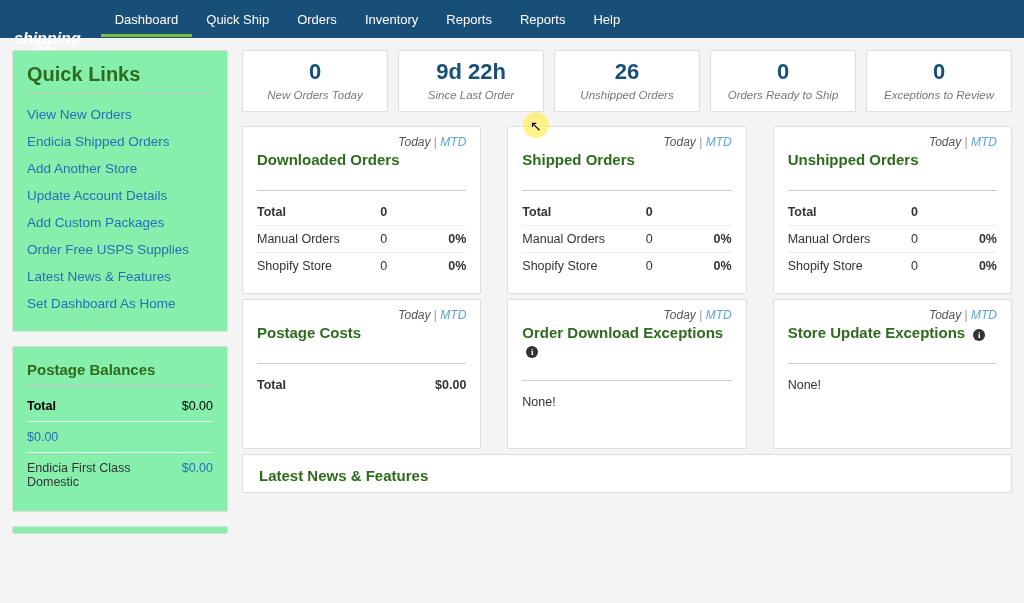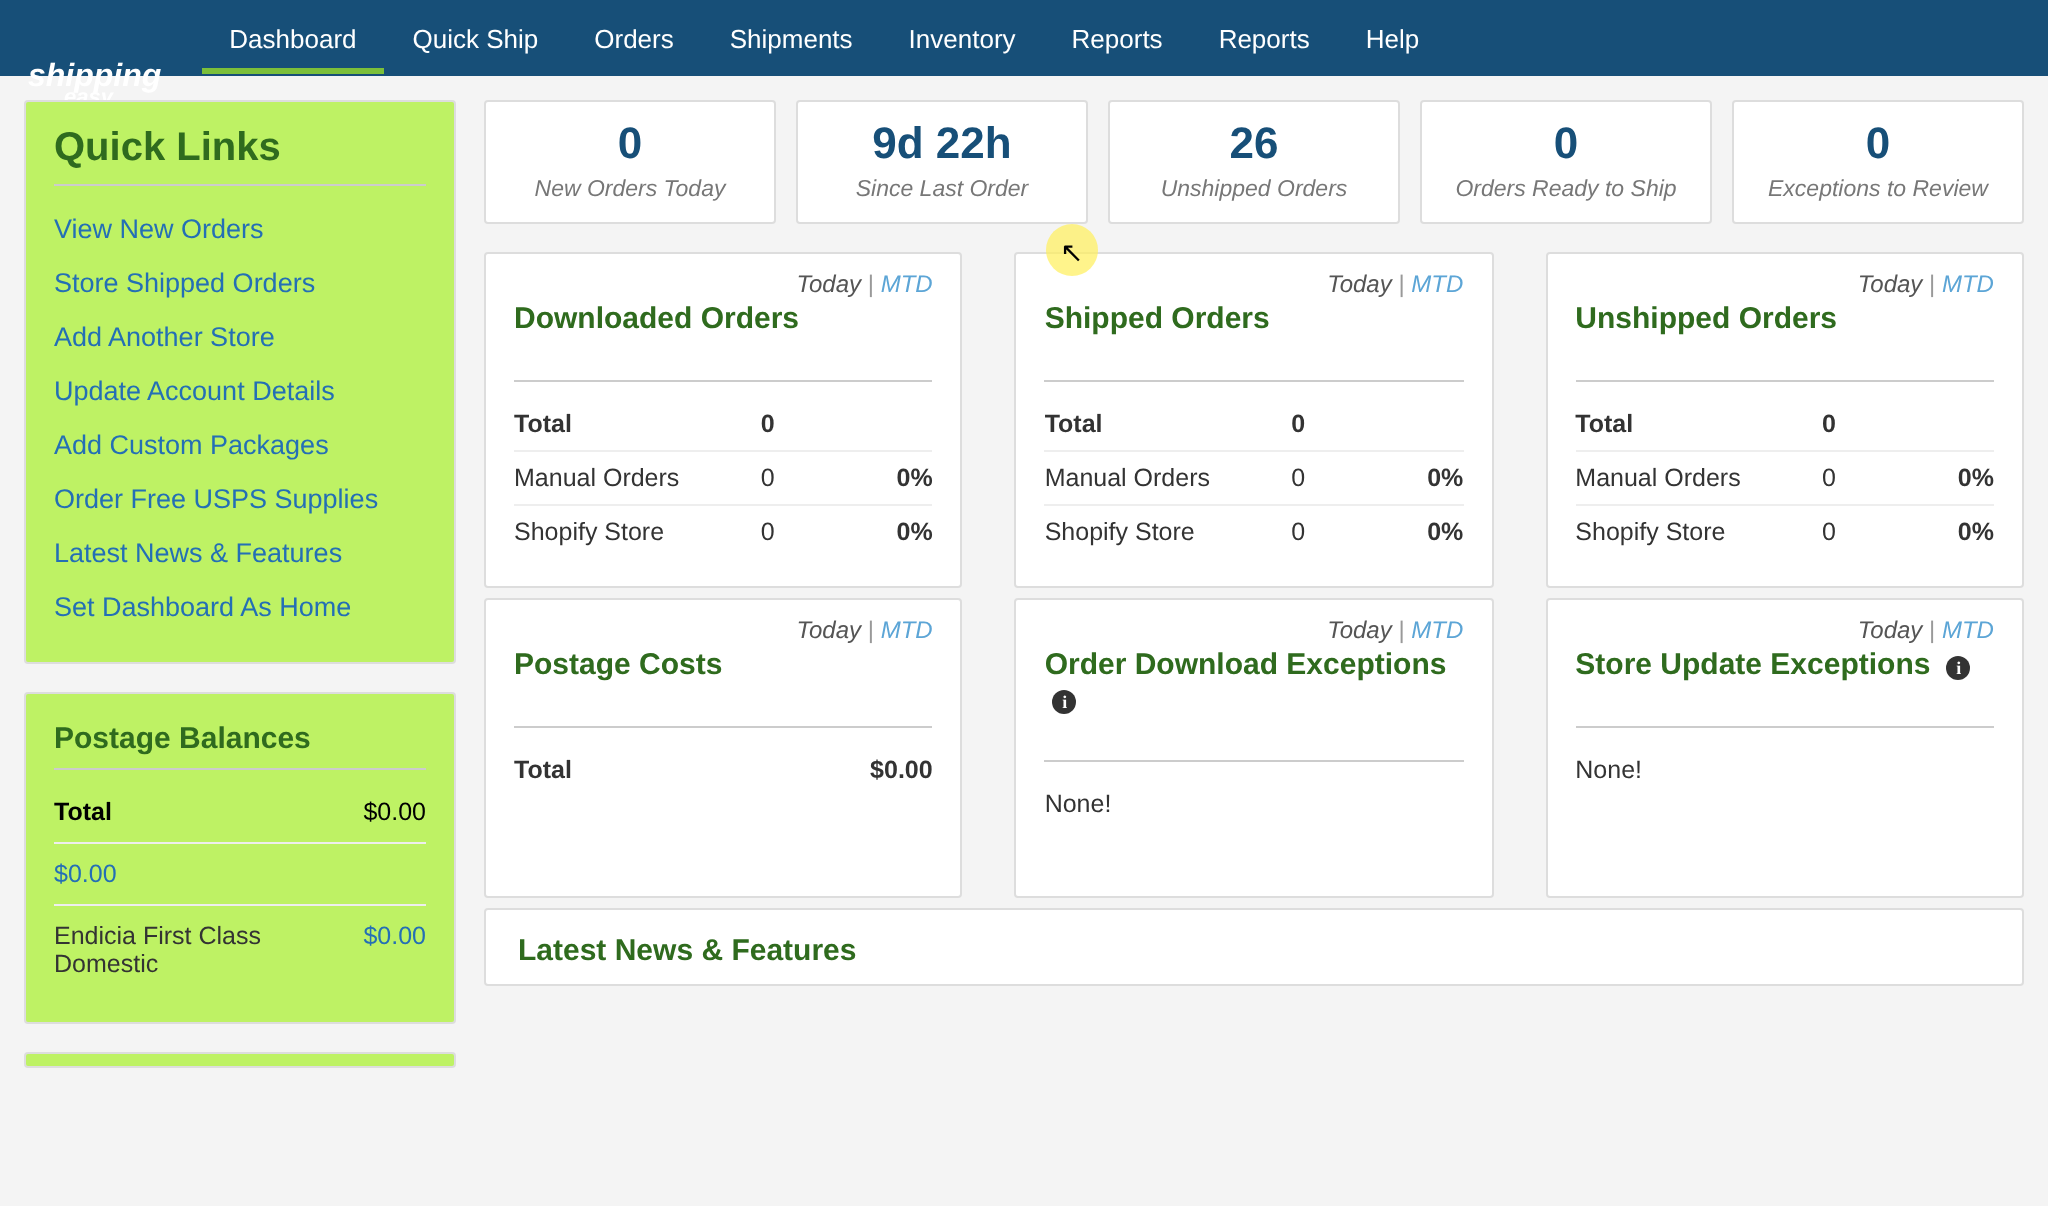--- a/index.html
+++ b/index.html
@@ -41,21 +41,21 @@
   }
   
   .page {
     display: flex;
     padding: 12px;
     gap: 14px;
   }
   .sidebar { width: 216px; flex-shrink:0; }
   .main { flex: 1; }
   .card {
-    background: #bef264;
+    background: #86efac;
     border: 1px solid #ddd;
     border-radius: 2px;
     padding: 10px 14px 14px;
     margin-bottom: 14px;
   }
   
   .ql-title {
     color: #2f6b1e;
     font-size: 20px;
     font-weight: bold;
@@ -201,34 +201,33 @@
 <body>
 
 <div class="topnav">
   <div class="logo">
     <span>shipping</span>
     <span class="sub">easy</span>
   </div>
   <div class="nav-item active">Dashboard</div>
   <div class="nav-item">Quick Ship</div>
   <div class="nav-item">Orders</div>
-  <div class="nav-item">Shipments</div>
   <div class="nav-item">Inventory</div>
   <div class="nav-item">Reports</div>
   <div class="nav-item">Reports</div>
   <div class="nav-item">Help</div>
 </div>
 
 <div class="page">
 
   <div class="sidebar">
     <div class="card">
       <div class="ql-title">Quick Links</div>
       <a class="ql-link">View New Orders</a>
-      <a class="ql-link">Store Shipped Orders</a>
+      <a class="ql-link">Endicia Shipped Orders</a>
       <a class="ql-link">Add Another Store</a>
       <a class="ql-link">Update Account Details</a>
       <a class="ql-link">Add Custom Packages</a>
       <a class="ql-link">Order Free USPS Supplies</a>
       <a class="ql-link">Latest News &amp; Features</a>
       <a class="ql-link">Set Dashboard As Home</a>
     </div>
 
     <div class="card">
       <div class="pb-title">Postage Balances</div>

